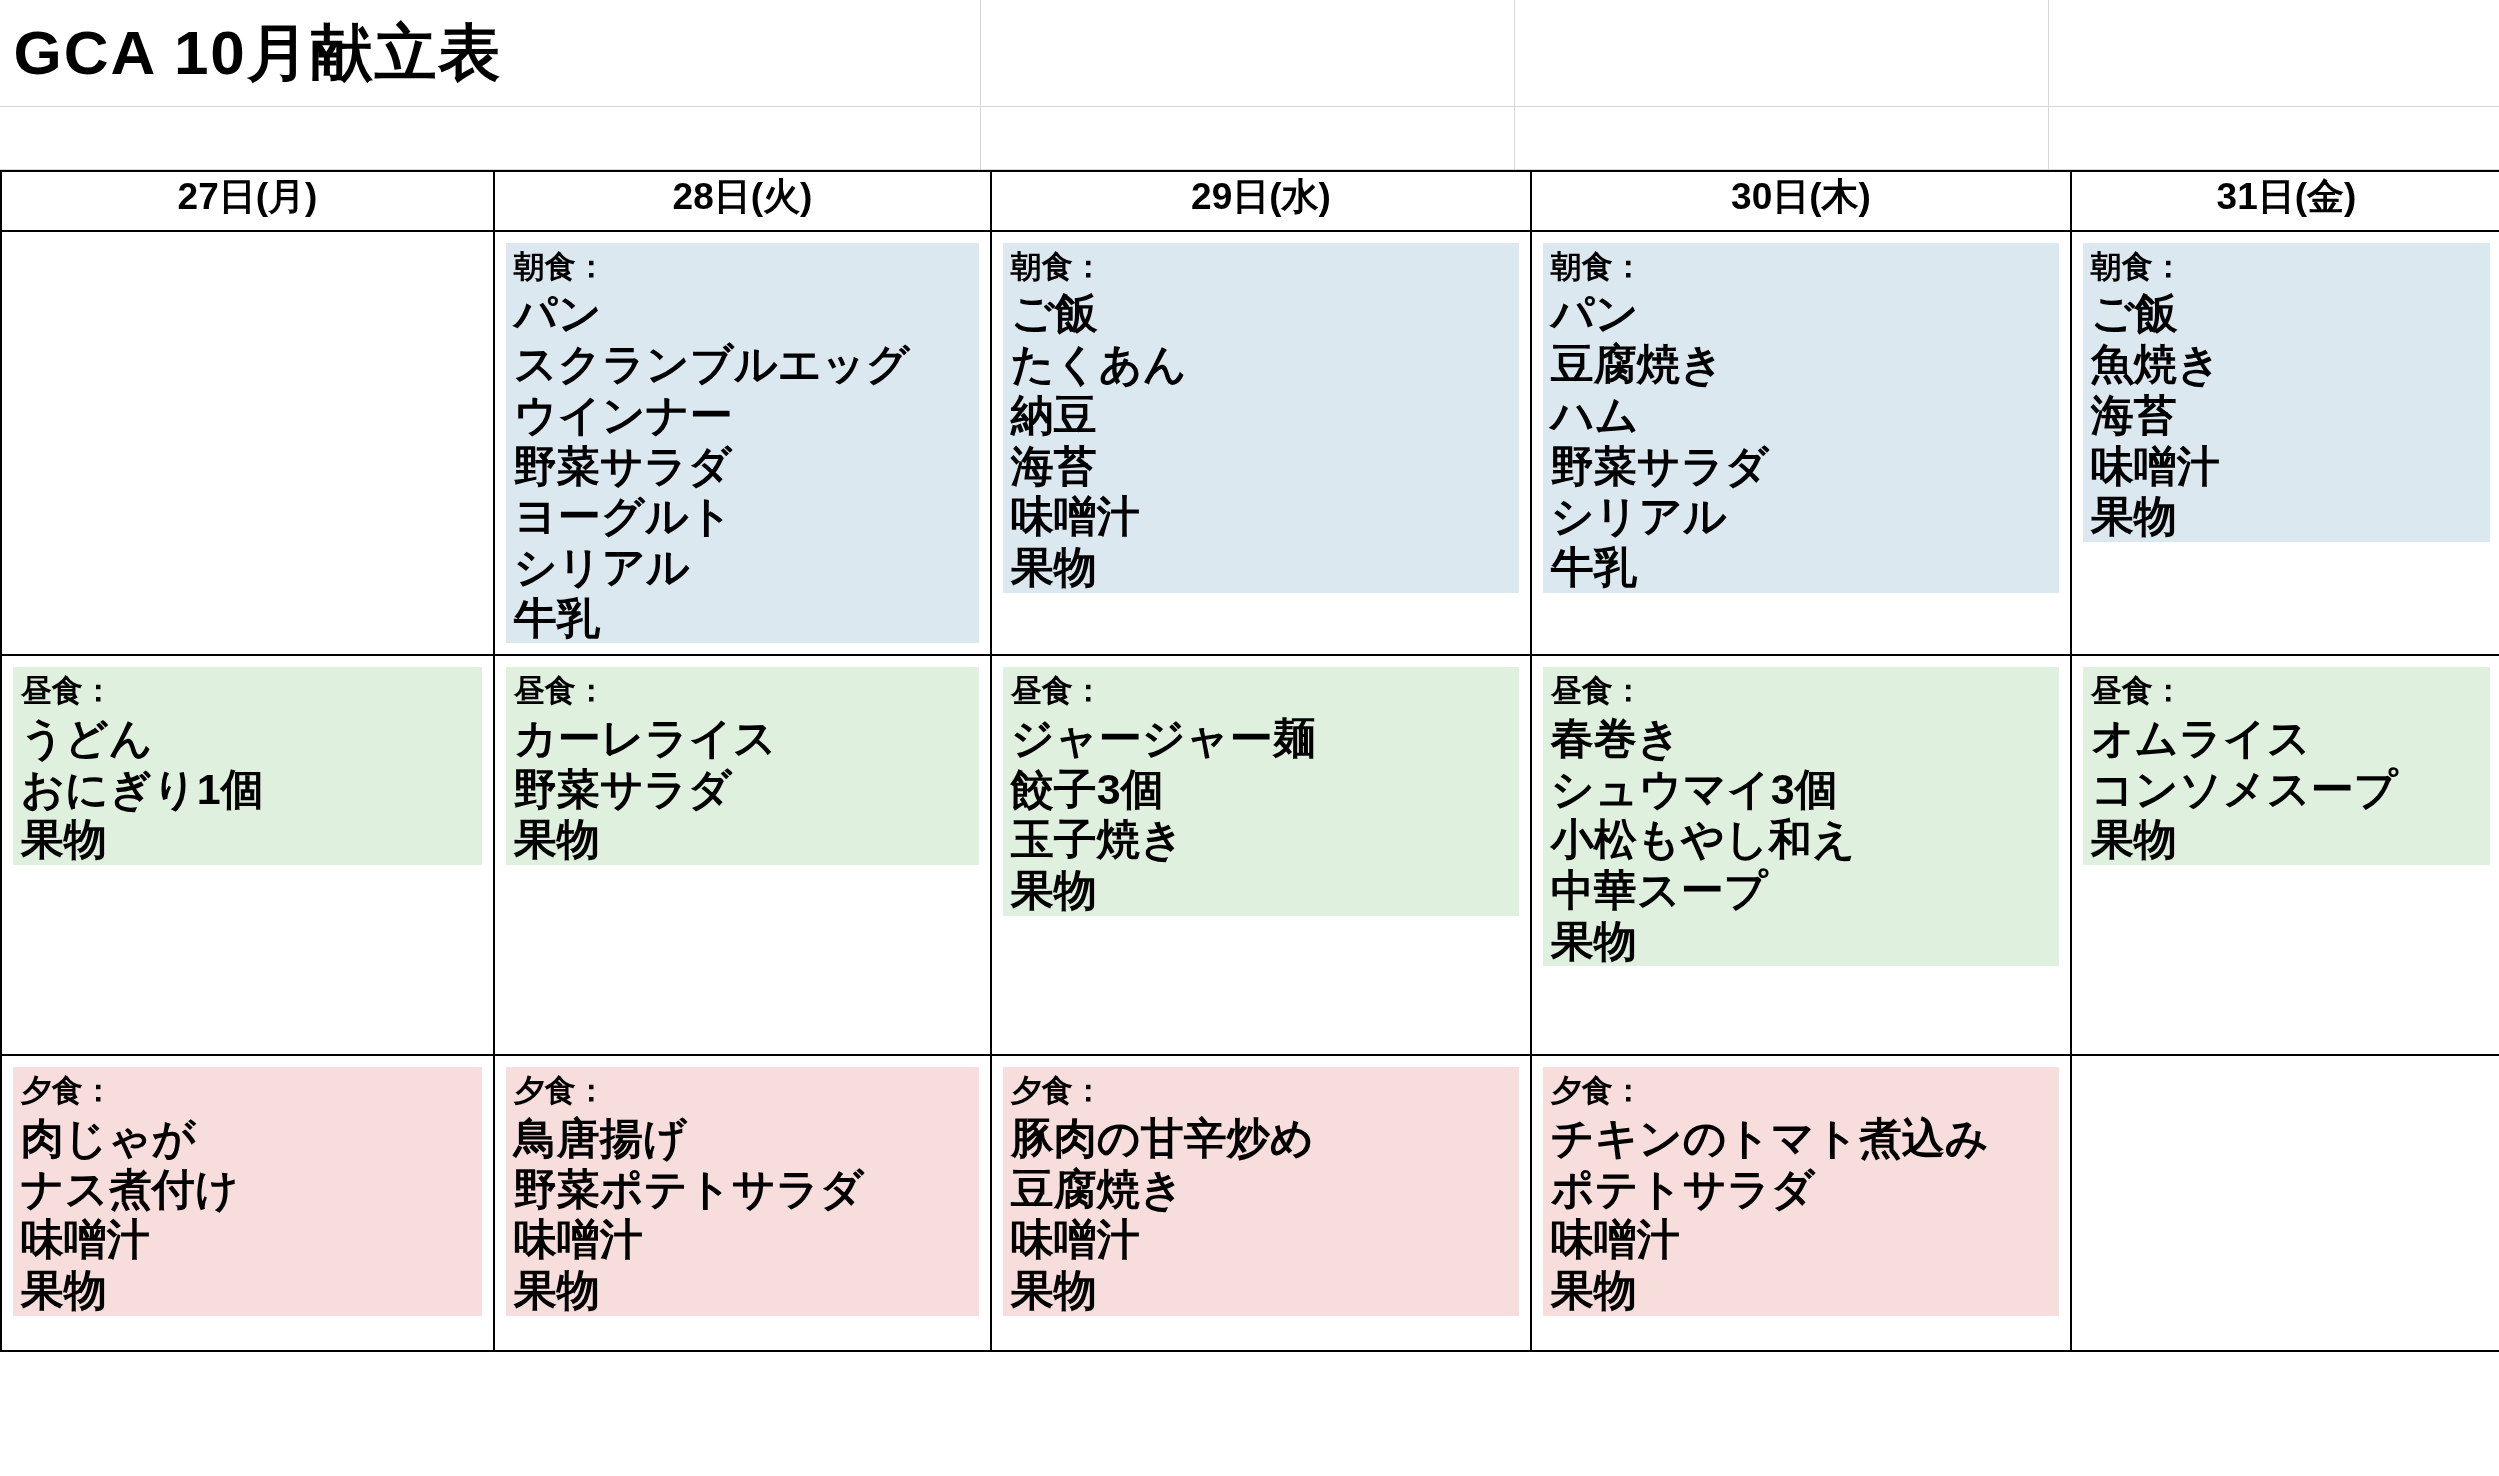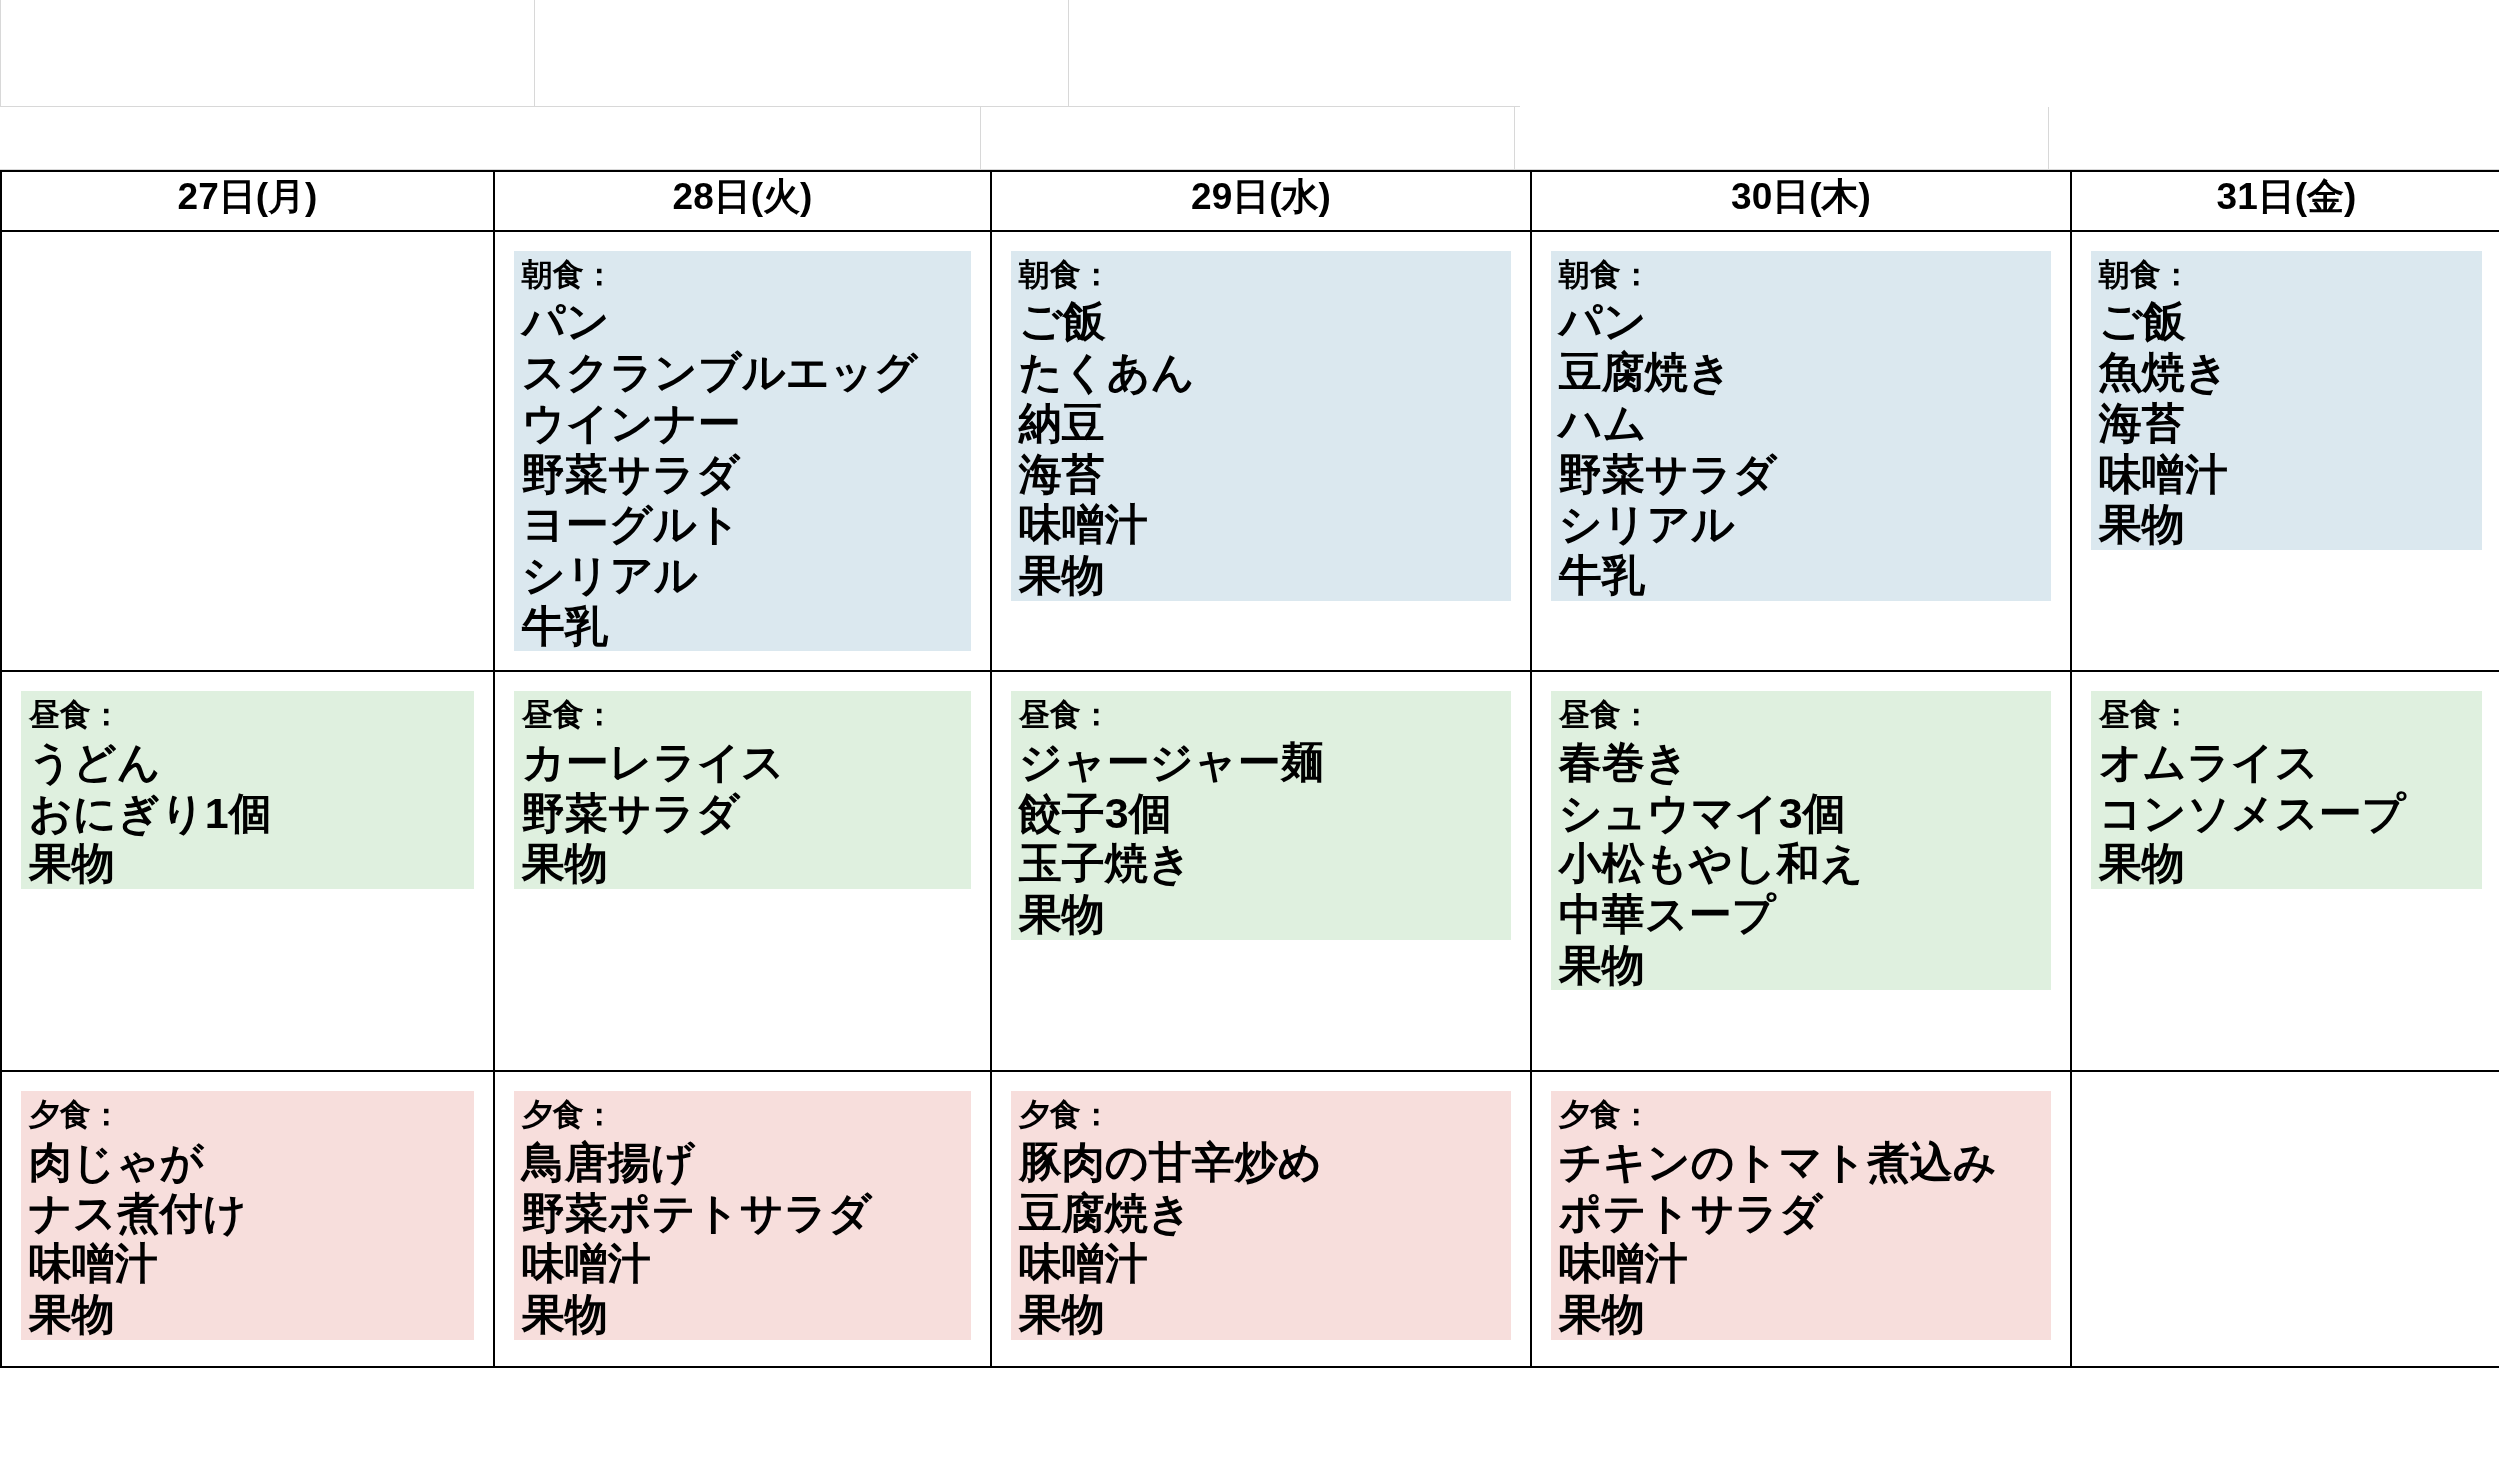--- a/index.html
+++ b/index.html
@@ -90,21 +90,21 @@
     height: 60px;
     text-align: center;
     font-size: 37px;
     font-weight: bold;
     padding: 1.9px 0 5.8px 0;
     background: #ffffff;
   }
 
   .cell-inner {
     padding: 7px;
-    margin: 12px;
+    margin: 4px;
     height: 100%;
     box-sizing: border-box;
   }
   .meal-label {
     font-size: 31px;
     font-weight: bold;
     line-height: 1.15;
     padding: 5.8px 0 3.9px 7.8px;
   }
   .meal-items {
@@ -130,20 +130,23 @@
   .block {
     box-sizing: border-box;
   }
 </style>
 </head>
 <body>
 
 <div class="sheet">
 
   <div class="title-row">
+    <div class="title-cell">
+      <span class="title-text">GCA  10月献立表</span>
+    </div>
     <div class="title-blank tb1"></div>
     <div class="title-blank tb2"></div>
     <div class="title-blank tb3"></div>
   </div>
 
   <div class="spacer-row">
     <div class="sp sp-a"></div>
     <div class="sp sp-b"></div>
     <div class="sp sp-c"></div>
     <div class="sp sp-d"></div>

